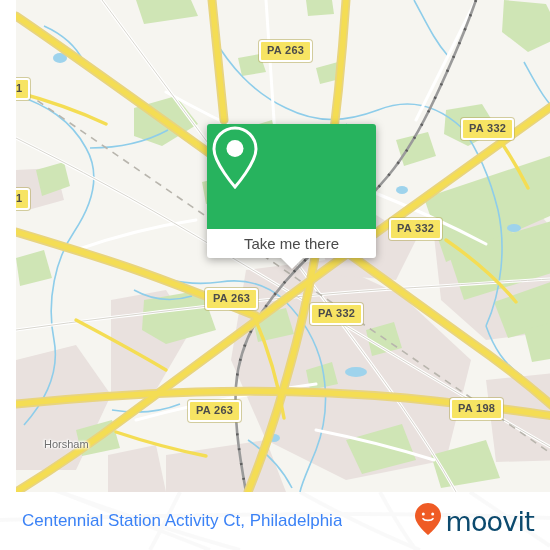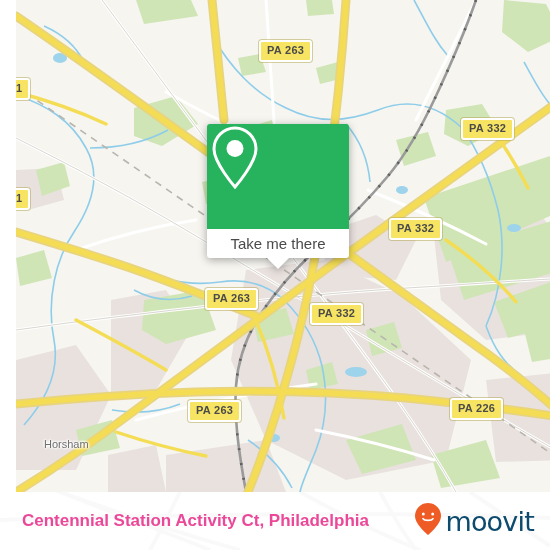--- a/index.html
+++ b/index.html
@@ -38,21 +38,21 @@
   .place-label{
     position:absolute;
     color:#6f6f6f;
     font-size:11px;
     white-space:nowrap;
     text-shadow:0 0 3px #fff,0 0 3px #fff,1px 1px 2px #fff,-1px -1px 2px #fff;
   }
 
   
   #popup{
-    position:absolute;left:191px;top:124px;width:142px;
+    position:absolute;left:191px;top:124px;width:169px;
     filter:drop-shadow(0 2px 4px rgba(0,0,0,.33));
   }
   #popup .card-green{
     height:105px;background:#27b35e;border-radius:3px 3px 0 0;
     display:flex;align-items:center;justify-content:center;
   }
   #popup .card-white{
     height:29px;background:#ffffff;border-radius:0 0 3px 3px;
     display:flex;align-items:center;justify-content:center;
   }
@@ -86,22 +86,22 @@
   #bottombar .faint{
     position:absolute;left:0;top:-492px;width:550px;height:550px;
     opacity:.05;
   }
   #bottombar .inner{
     position:relative;width:100%;height:100%;
     display:flex;align-items:center;justify-content:space-between;
     padding:0 16px 0 22px;box-sizing:border-box;
   }
   #place-title{
-    color:#ec4899;font-size:17px;white-space:nowrap;
-    overflow:hidden;text-overflow:ellipsis;font-weight:bold;
+    color:#3b82f6;font-size:17px;white-space:nowrap;
+    overflow:hidden;text-overflow:ellipsis;
   }
   #logo{display:flex;align-items:center;gap:2px;}
   #logo .wordmark{
     color:#0c4a6e;font-size:27px;line-height:1;letter-spacing:-.8px;
     font-family:"DejaVu Sans","Liberation Sans",sans-serif;
   }
 </style>
 </head>
 <body>
 
@@ -234,21 +234,21 @@
 
       </g>
     </svg>
 
     <div class="shield" style="left:243px;top:40px;">PA 263</div>
     <div class="shield" style="left:445px;top:118px;">PA 332</div>
     <div class="shield" style="left:373px;top:218px;">PA 332</div>
     <div class="shield" style="left:189px;top:288px;">PA 263</div>
     <div class="shield" style="left:294px;top:303px;">PA 332</div>
     <div class="shield" style="left:172px;top:400px;">PA 263</div>
-    <div class="shield" style="left:434px;top:398px;">PA 226</div>
+    <div class="shield" style="left:434px;top:398px;">PA 198</div>
     <div class="shield" style="left:-8px;top:78px;">1</div>
     <div class="shield" style="left:-8px;top:188px;">1</div>
 
     <div class="place-label" style="left:28px;top:438px;">Horsham</div>
 
     <div id="popup">
       <div class="card-green">
         <span>
           <svg width="56" height="68" viewBox="0 0 56 68" fill="none">
             <path d="M28 4 C16.4 4 7 13.4 7 25 C7 39 28 63 28 63 C28 63 49 39 49 25 C49 13.4 39.6 4 28 4 Z" stroke="#ffffff" stroke-width="3" fill="none"></path>

